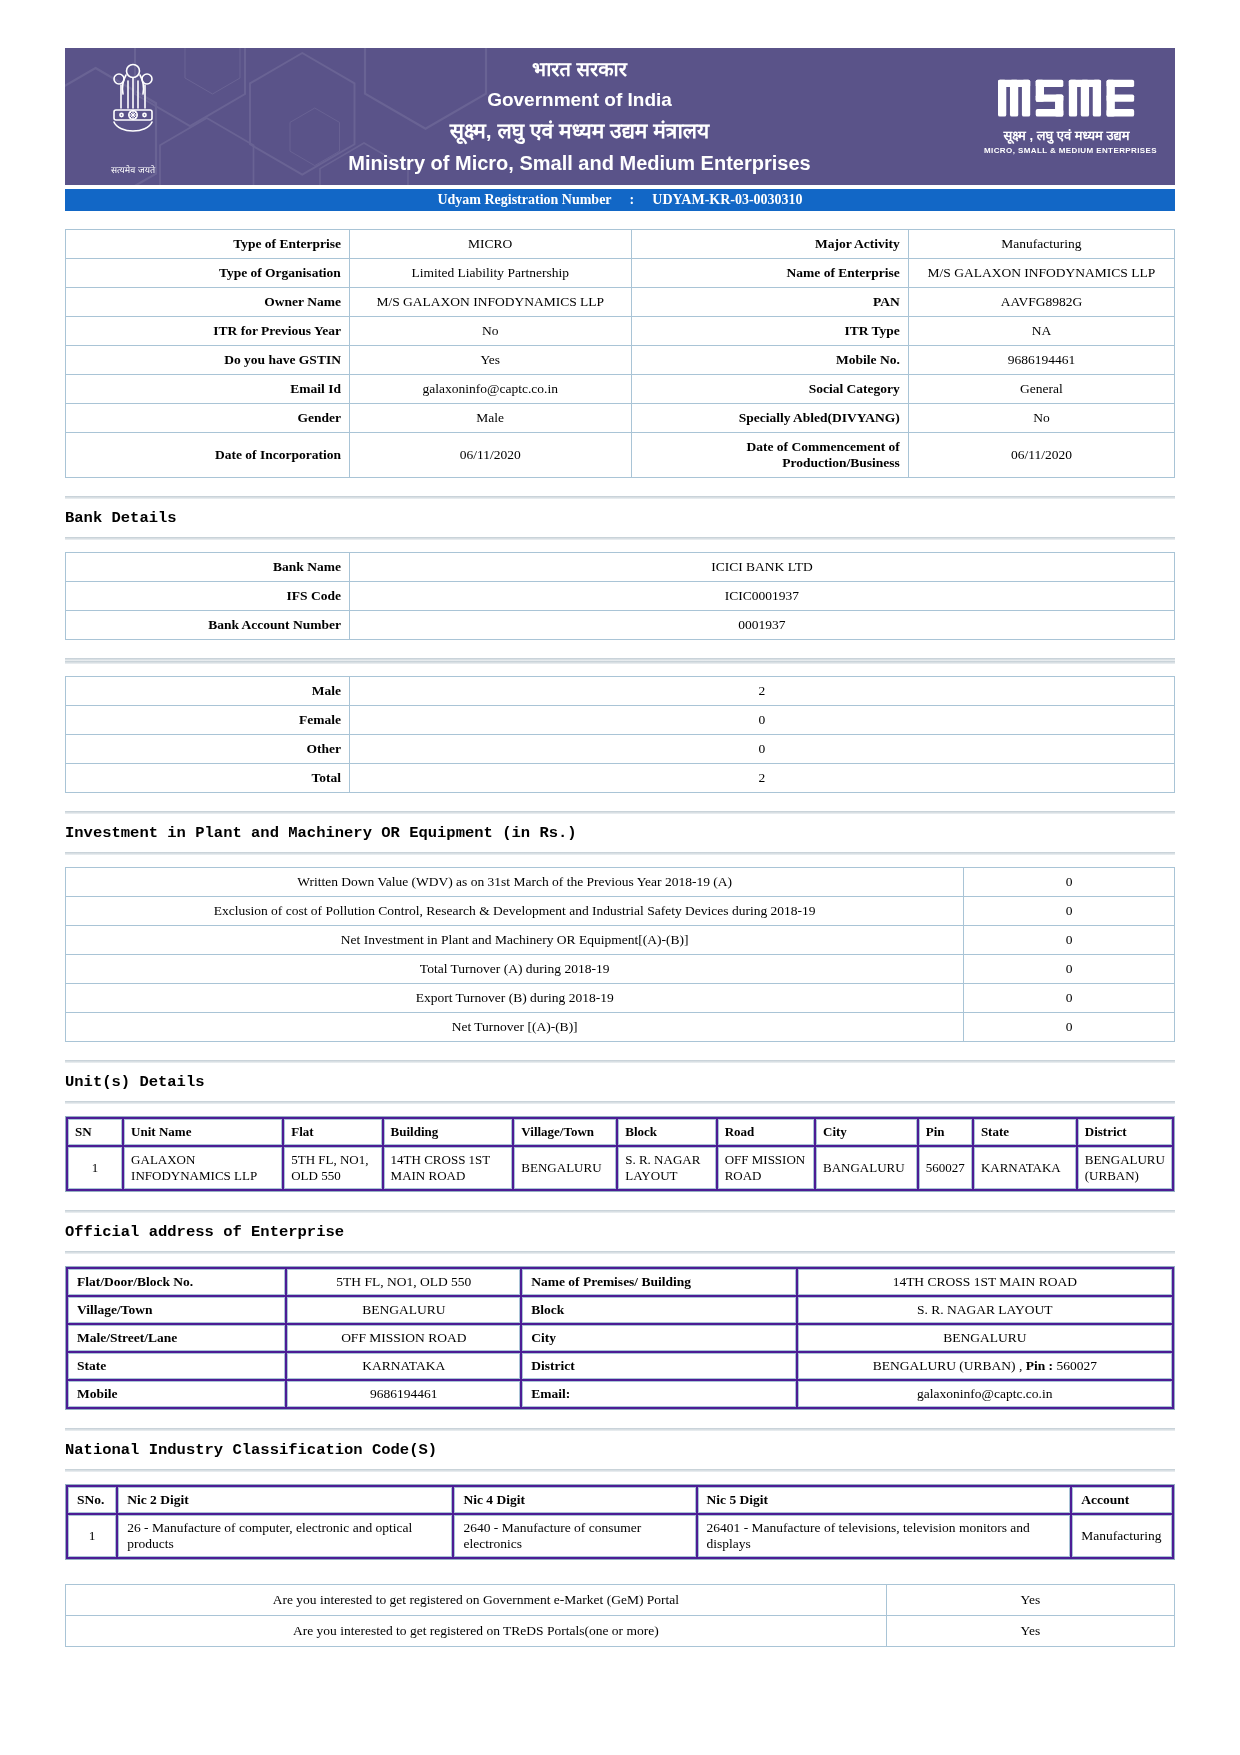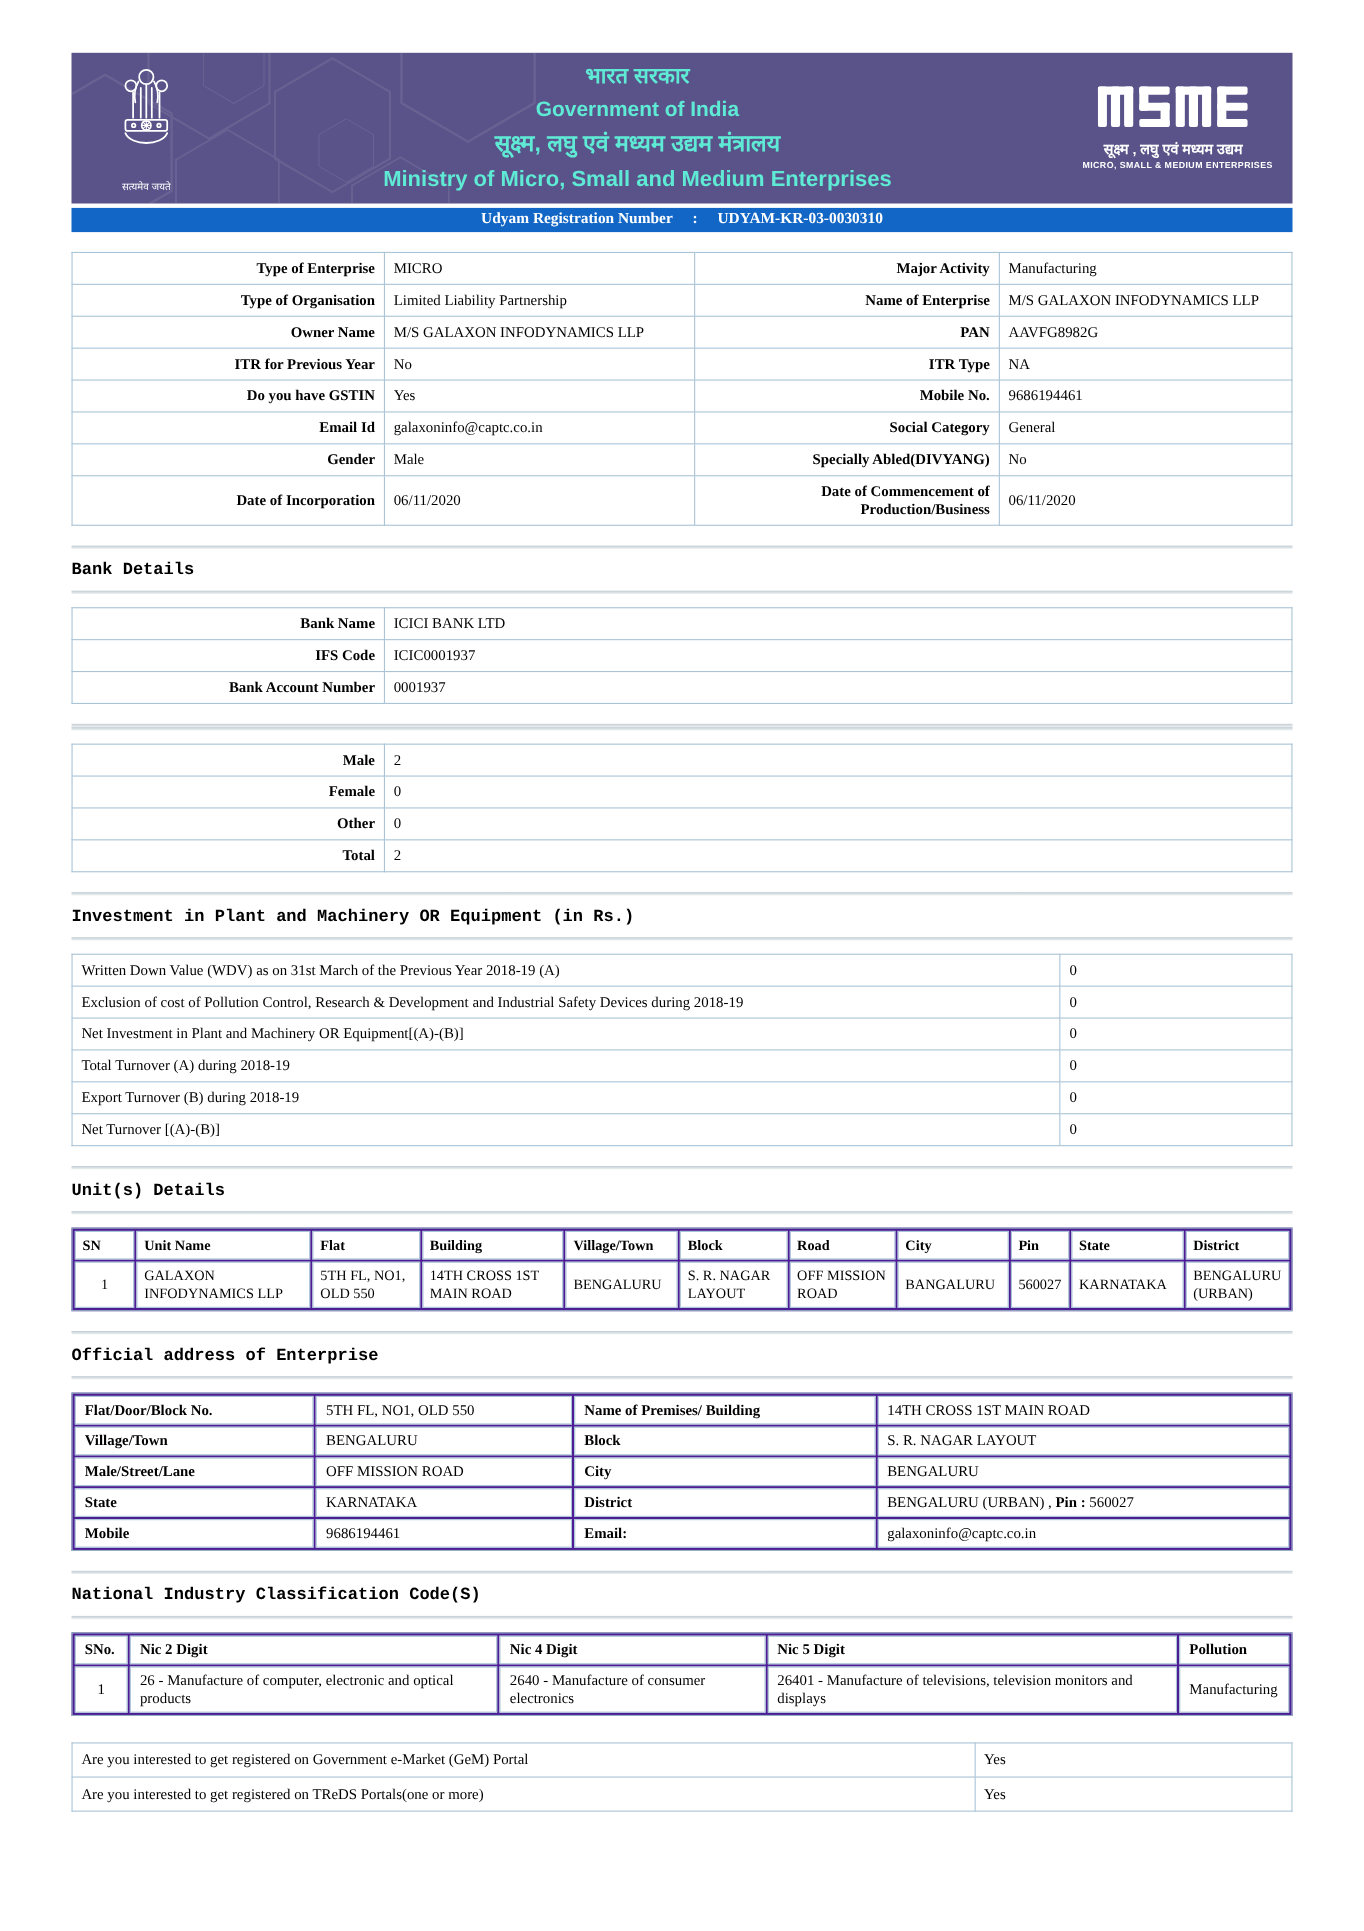--- a/index.html
+++ b/index.html
@@ -13,21 +13,21 @@
 
   
   .banner {
     position: relative; height: 137px; background: #5a5389;
     display: flex; align-items: center; padding: 0 26px; overflow: hidden;
   }
   .hex-pattern { position: absolute; inset: 0; width: 100%; height: 100%; }
   .emblem-wrap { position: relative; z-index: 1; width: 84px; text-align: center; color: #fff; }
   .emblem-motto { font-size: 9px; margin-top: 1px; font-family: "DejaVu Sans", sans-serif; }
   .banner-center {
-    position: relative; z-index: 1; flex: 1; text-align: center; color: #5eead4;
+    position: relative; z-index: 1; flex: 1; text-align: center; color: #ffffff;
     font-family: "Liberation Sans", sans-serif; line-height: 1.15;
   }
   .bc-hi1 { font-size: 20px; font-weight: bold; margin-bottom: 8px; }
   .bc-en1 { font-size: 19px; font-weight: bold; margin-bottom: 9px; }
   .bc-hi2 { font-size: 21px; font-weight: bold; margin-bottom: 9px; }
   .bc-en2 { font-size: 20px; font-weight: bold; }
   .msme-block { position: relative; z-index: 1; width: 165px; text-align: center; color: #ffffff;
     font-family: "Liberation Sans", sans-serif; }
   .msme-sub-hi { font-size: 13px; font-weight: bold; margin-top: 3px; white-space: nowrap; }
   .msme-sub-en { font-size: 8px; font-weight: bold; letter-spacing: 0.4px; margin-top: 2px; white-space: nowrap; }
@@ -50,21 +50,21 @@
   td { font-size: 13.5px; padding: 5px 8px; vertical-align: middle; }
 
   .t-collapse { border-collapse: collapse; }
   .t-collapse, .t-collapse td { border: 1px solid #a9c4d6; }
 
   .t-spaced { border-collapse: separate; border-spacing: 2px; border: 1px solid #94afc2; background: #4c1d95; }
   .t-spaced td { border: 1px solid #a9c4d6; background: #fff; }
 
   .lbl { font-weight: bold; text-align: right; }
   .lbl-left { font-weight: bold; text-align: left; }
-  .val { text-align: left; }
+  .val { text-align: center; }
   .center { text-align: center; }
 
   .tbl-main { margin-top: 18px; }
   .tbl-main td { padding: 6px 8px; }
   .emp td, .bank td { padding: 6px 8px; }
   .inv td { padding: 6px 8px; }
   .units td { padding: 4px 6px; font-size: 13px; }
   .addr td { padding: 4px 8px; }
   .nic td { padding: 4px 8px; }
   .gem { margin-top: 24px; }
@@ -414,21 +414,21 @@
         <col style="width:22%">
         <col style="width:34%">
         <col style="width:9.1%">
       </colgroup>
     <tbody>
       <tr>
         <td class="lbl-left">SNo.</td>
         <td class="lbl-left">Nic 2 Digit</td>
         <td class="lbl-left">Nic 4 Digit</td>
         <td class="lbl-left">Nic 5 Digit</td>
-        <td class="lbl-left">Pollution</td>
+        <td class="lbl-left">Account</td>
       </tr>
       <tr>
         <td class="center">1</td>
         <td>26 - Manufacture of computer, electronic and optical products</td>
         <td>2640 - Manufacture of consumer electronics</td>
         <td>26401 - Manufacture of televisions, television monitors and displays</td>
         <td>Manufacturing</td>
       </tr>
     </tbody>
   </table>

